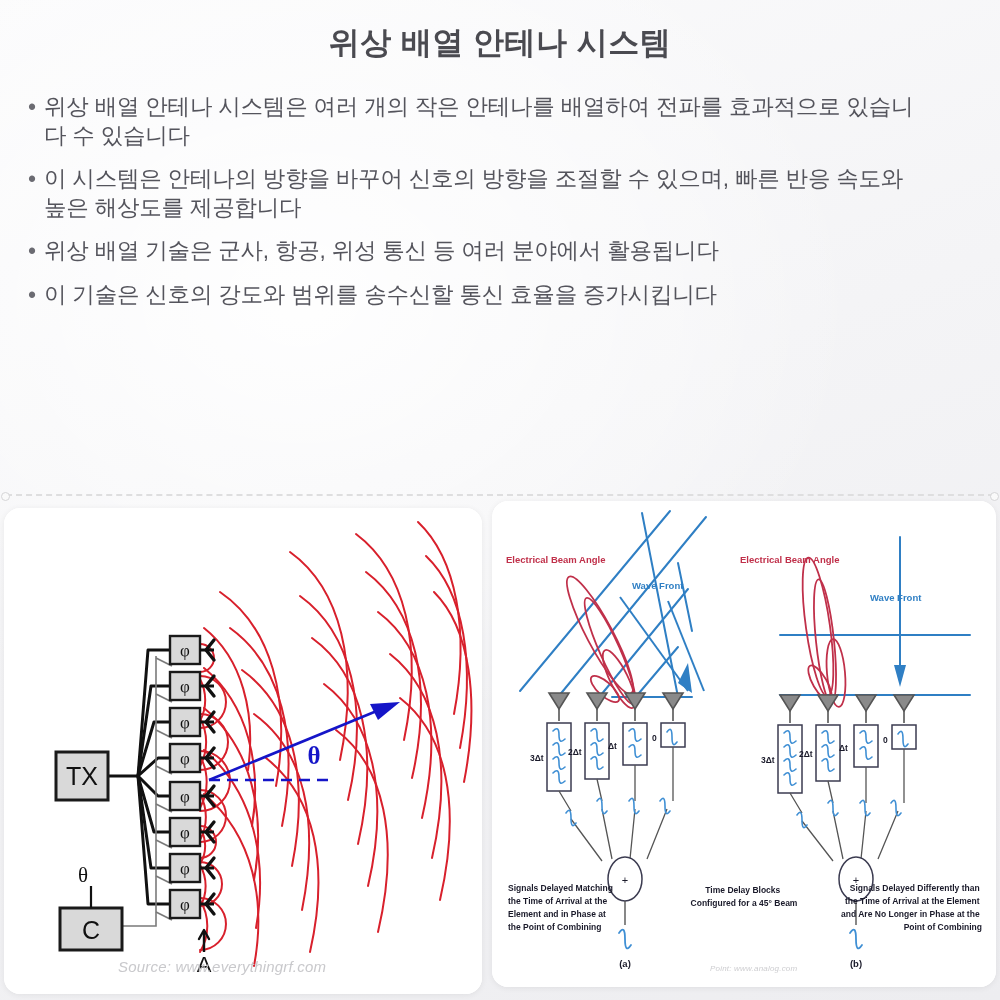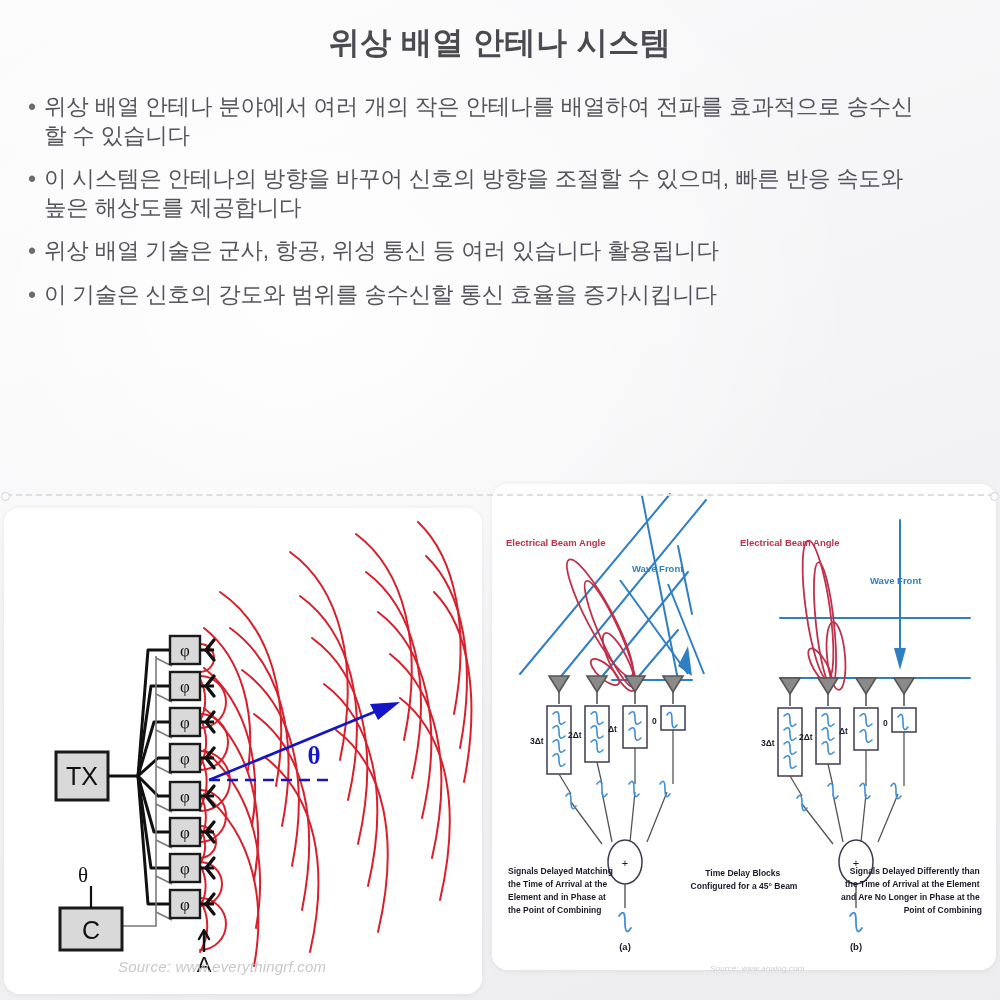--- a/index.html
+++ b/index.html
@@ -92,21 +92,21 @@
 
   
   .card {
     position: absolute;
     background: #ffffff;
     border-radius: 16px;
     box-shadow: 0 1px 6px rgba(0,0,0,0.07);
     overflow: hidden;
   }
   #card-left  { left: 4px;   top: 508px; width: 478px; height: 486px; }
-  #card-right { left: 492px; top: 484px; width: 504px; height: 486px; text-align: center; }
+  #card-right { left: 492px; top: 501px; width: 504px; height: 486px; text-align: center; }
   .card svg { display: block; width: 100%; height: 100%; }
 
   .src-caption {
     position: absolute;
     font-size: 15px;
     color: #c9c9cc;
     letter-spacing: 0.2px;
     font-style: italic;
   }
   #src-left  { left: 118px; top: 958px; z-index: 6; }
@@ -184,29 +184,29 @@
   </svg>
   <div id="bg-vignette"></div>
 
   <div id="content">
 
     <div class="title">위상 배열 안테나 시스템</div>
 
     <div class="bullets">
       <div class="bullet">
         <span class="bullet-dot">•</span>
-        <span class="bullet-text">위상 배열 안테나 분야에서 여러 개의 작은 안테나를 배열하여 전파를 효과적으로 송수신할 수 있습니다</span>
+        <span class="bullet-text">위상 배열 안테나 시스템은 여러 개의 작은 안테나를 배열하여 전파를 효과적으로 있습니다 수 있습니다</span>
       </div>
       <div class="bullet">
         <span class="bullet-dot">•</span>
         <span class="bullet-text">이 시스템은 안테나의 방향을 바꾸어 신호의 방향을 조절할 수 있으며, 빠른 반응 속도와 높은 해상도를 제공합니다</span>
       </div>
       <div class="bullet">
         <span class="bullet-dot">•</span>
-        <span class="bullet-text">위상 배열 기술은 군사, 항공, 위성 통신 등 여러 있습니다 활용됩니다</span>
+        <span class="bullet-text">위상 배열 기술은 군사, 항공, 위성 통신 등 여러 분야에서 활용됩니다</span>
       </div>
       <div class="bullet">
         <span class="bullet-dot">•</span>
         <span class="bullet-text">이 기술은 신호의 강도와 범위를 송수신할 통신 효율을 증가시킵니다</span>
       </div>
     </div>
 
     <div class="guide">
       <span class="guide-handle left"></span>
       <span class="guide-handle right"></span>
@@ -538,16 +538,16 @@
           <text x="490" y="390" text-anchor="end" font-family="'Liberation Sans',sans-serif" font-size="8.5" font-weight="bold" fill="#1a1a2a">
             <tspan x="490" dy="0">Signals Delayed Differently than</tspan>
             <tspan x="490" dy="13">the Time of Arrival at the Element</tspan>
             <tspan x="490" dy="13">and Are No Longer in Phase at the</tspan>
             <tspan x="490" dy="13">Point of Combining</tspan>
           </text>
           <text x="364" y="466" text-anchor="middle" font-family="'Liberation Sans',sans-serif" font-size="9.5" font-weight="bold" fill="#1a1a2a">(b)</text>
         </g>
       </svg>
     </div>
-    <div class="src-caption" id="src-right">Source: www.analog.com</div>
+    <div class="src-caption" id="src-right">Point: www.analog.com</div>
 
   </div>
 </div>
 
 </body></html>

